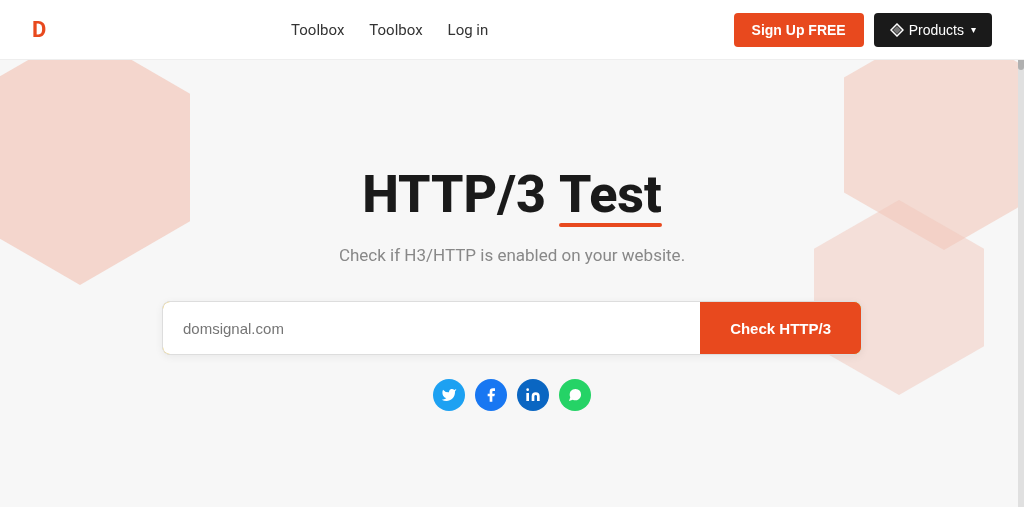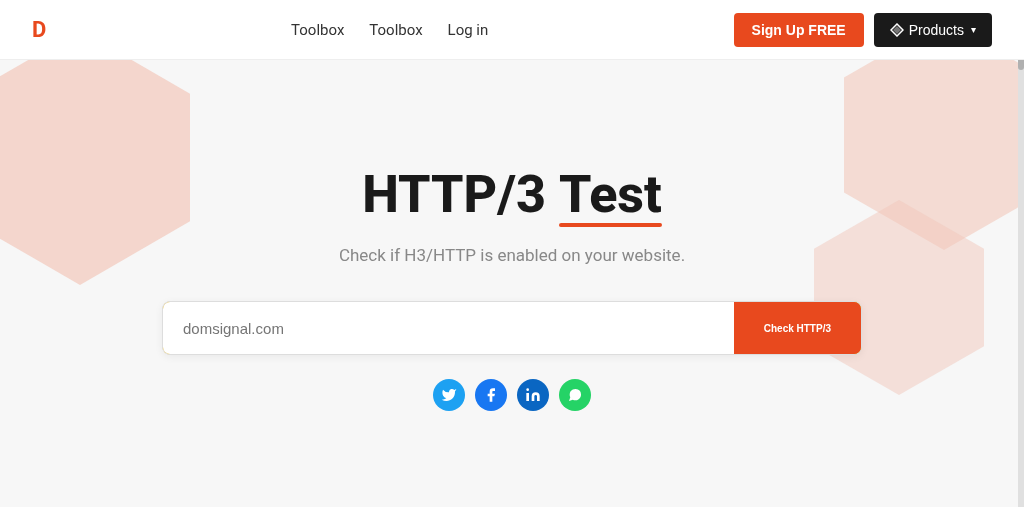--- a/index.html
+++ b/index.html
@@ -175,21 +175,21 @@
       padding: 0 20px;
       font-size: 15px;
       color: #555;
       background: #fff;
     }
     .btn-check {
       background: #e8491e;
       color: #fff;
       border: none;
       padding: 0 30px;
-      font-size: 10px;
+      font-size: 15px;
       font-weight: 600;
       cursor: pointer;
       white-space: nowrap;
     }
 
     
     .social-row {
       display: flex;
       gap: 10px;
       margin-top: 24px;

